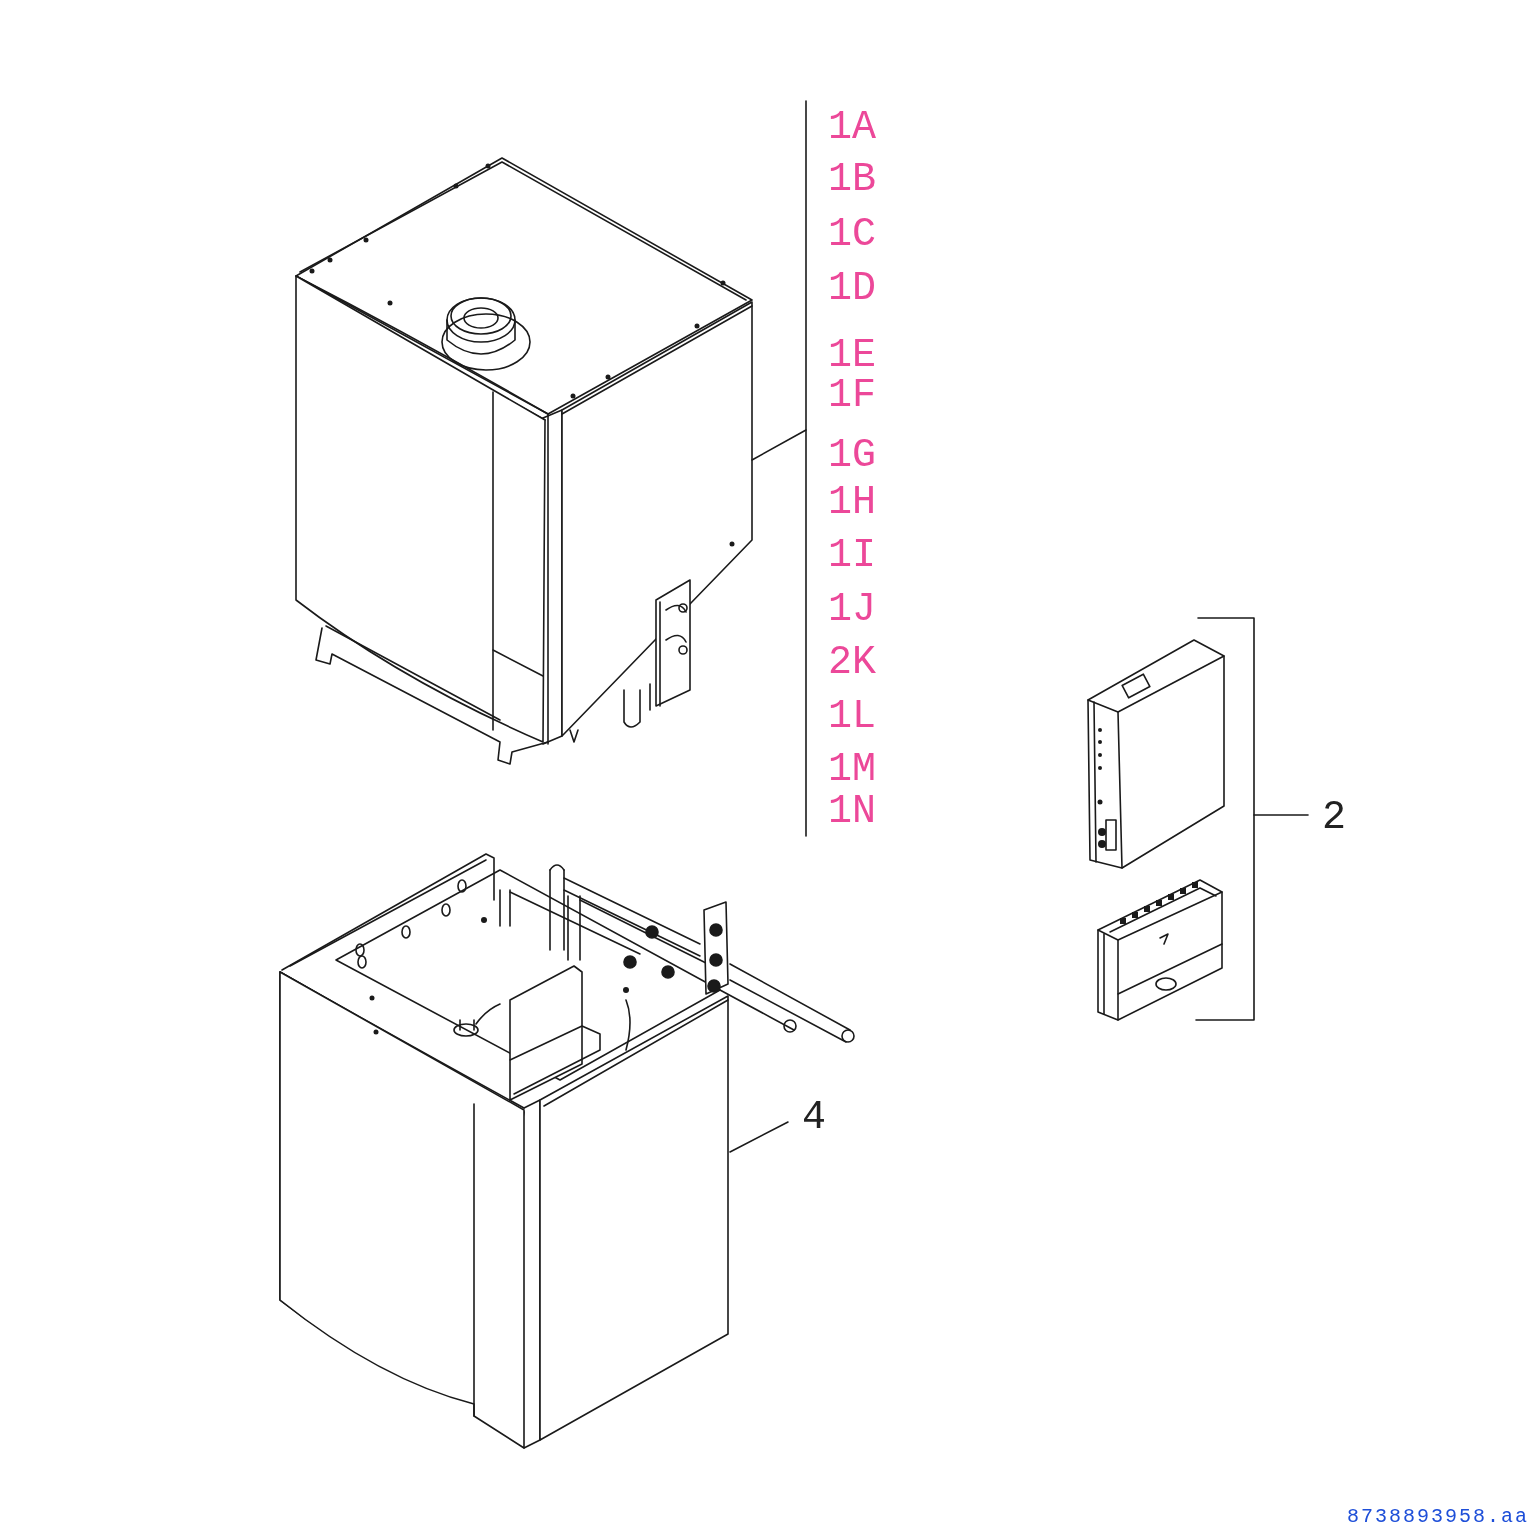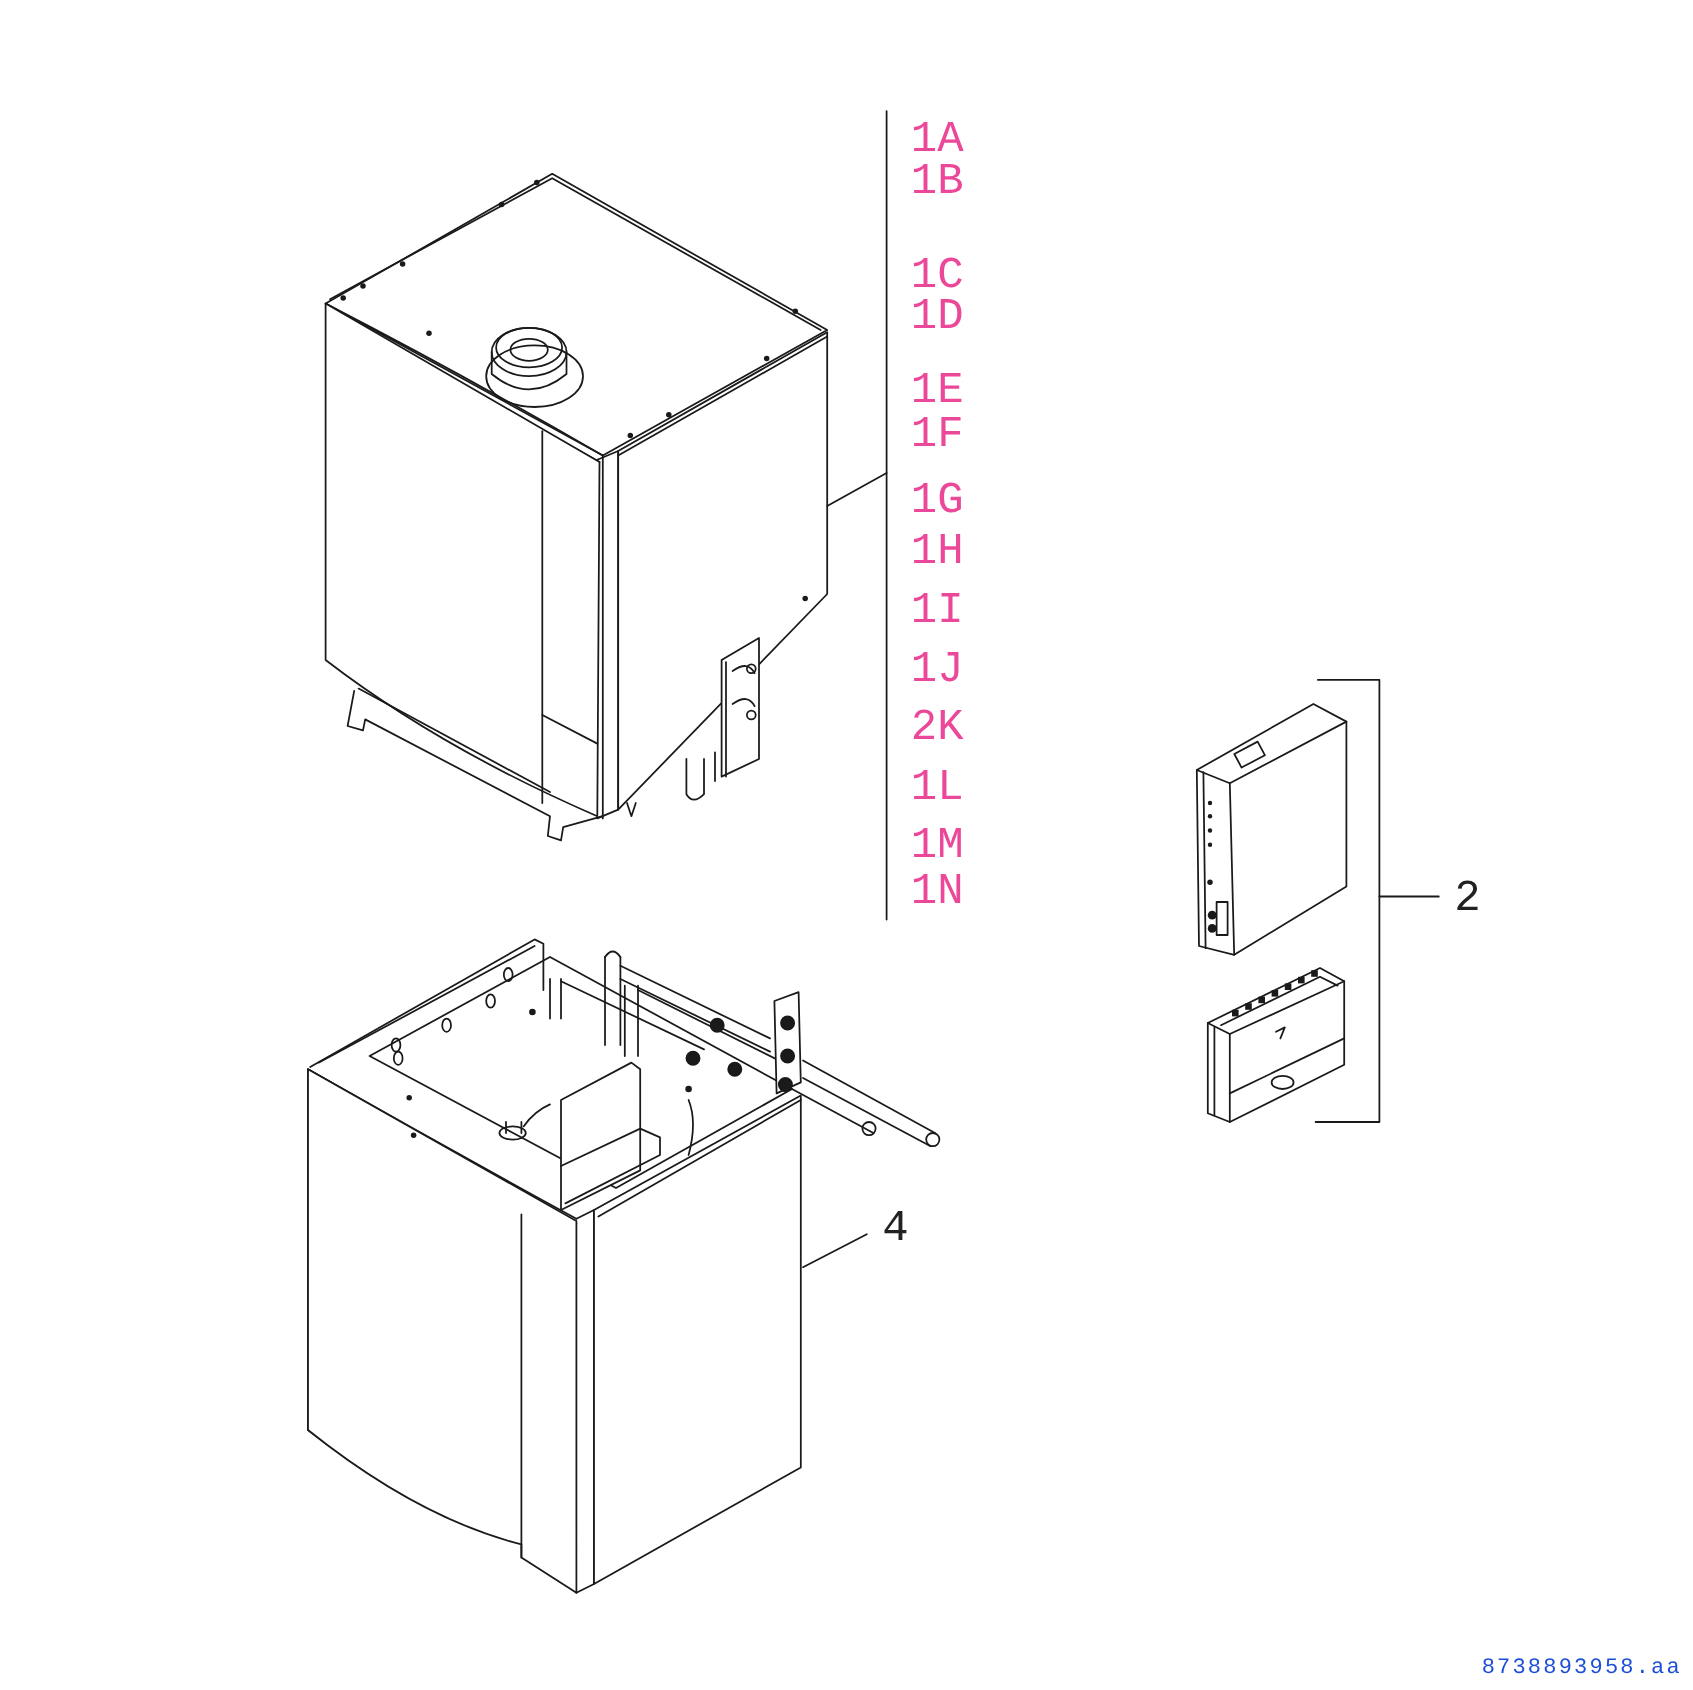--- a/index.html
+++ b/index.html
@@ -171,22 +171,22 @@
         <circle cx="626" cy="990" r="3"></circle>
       </g>
     </g>
 
     <path d="M730 1152 L788 1122"></path>
   </g>
 </svg>
 
 <div class="parts-list">
   <div class="item" style="top:0px">1A</div>
-  <div class="item" style="top:38px">1B</div>
-  <div class="item" style="top:124px">1C</div>
+  <div class="item" style="top:52px">1B</div>
+  <div class="item" style="top:107px">1C</div>
   <div class="item" style="top:161px">1D</div>
   <div class="item" style="top:228px">1E</div>
   <div class="item" style="top:268px">1F</div>
   <div class="item" style="top:328px">1G</div>
   <div class="item" style="top:375px">1H</div>
   <div class="item" style="top:428px">1I</div>
   <div class="item" style="top:482px">1J</div>
   <div class="item" style="top:535px">2K</div>
   <div class="item" style="top:589px">1L</div>
   <div class="item" style="top:642px">1M</div>

